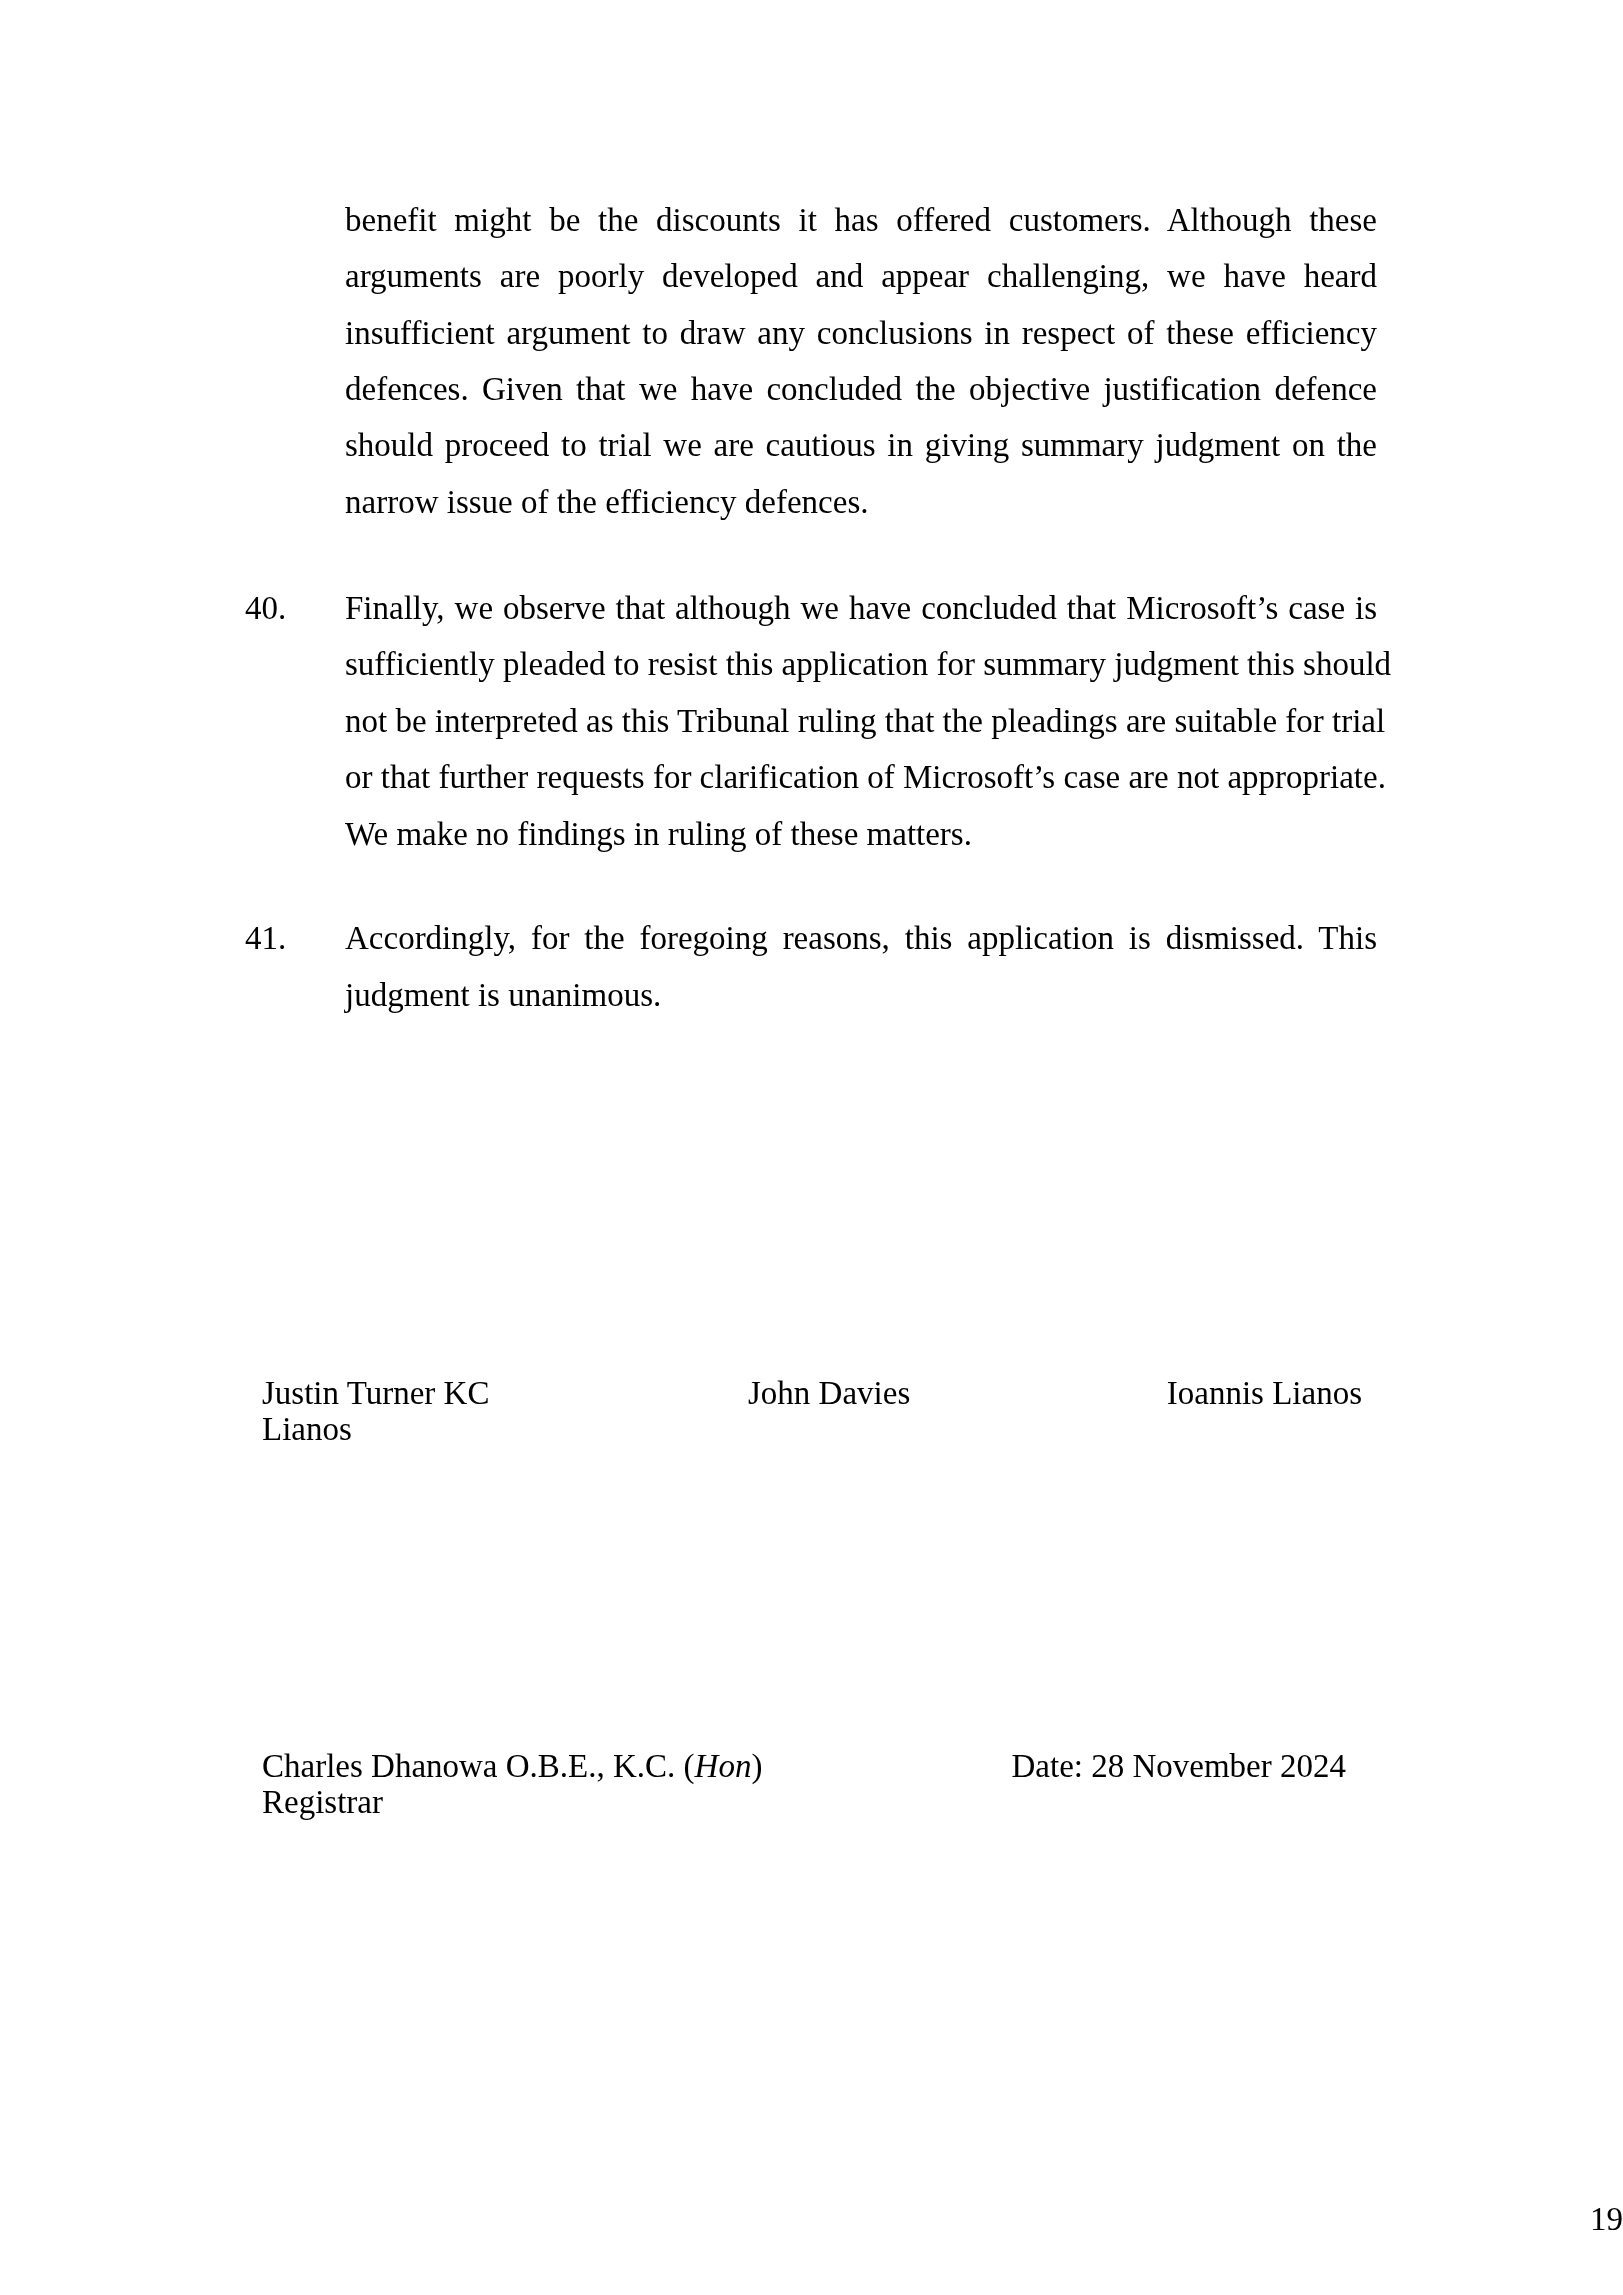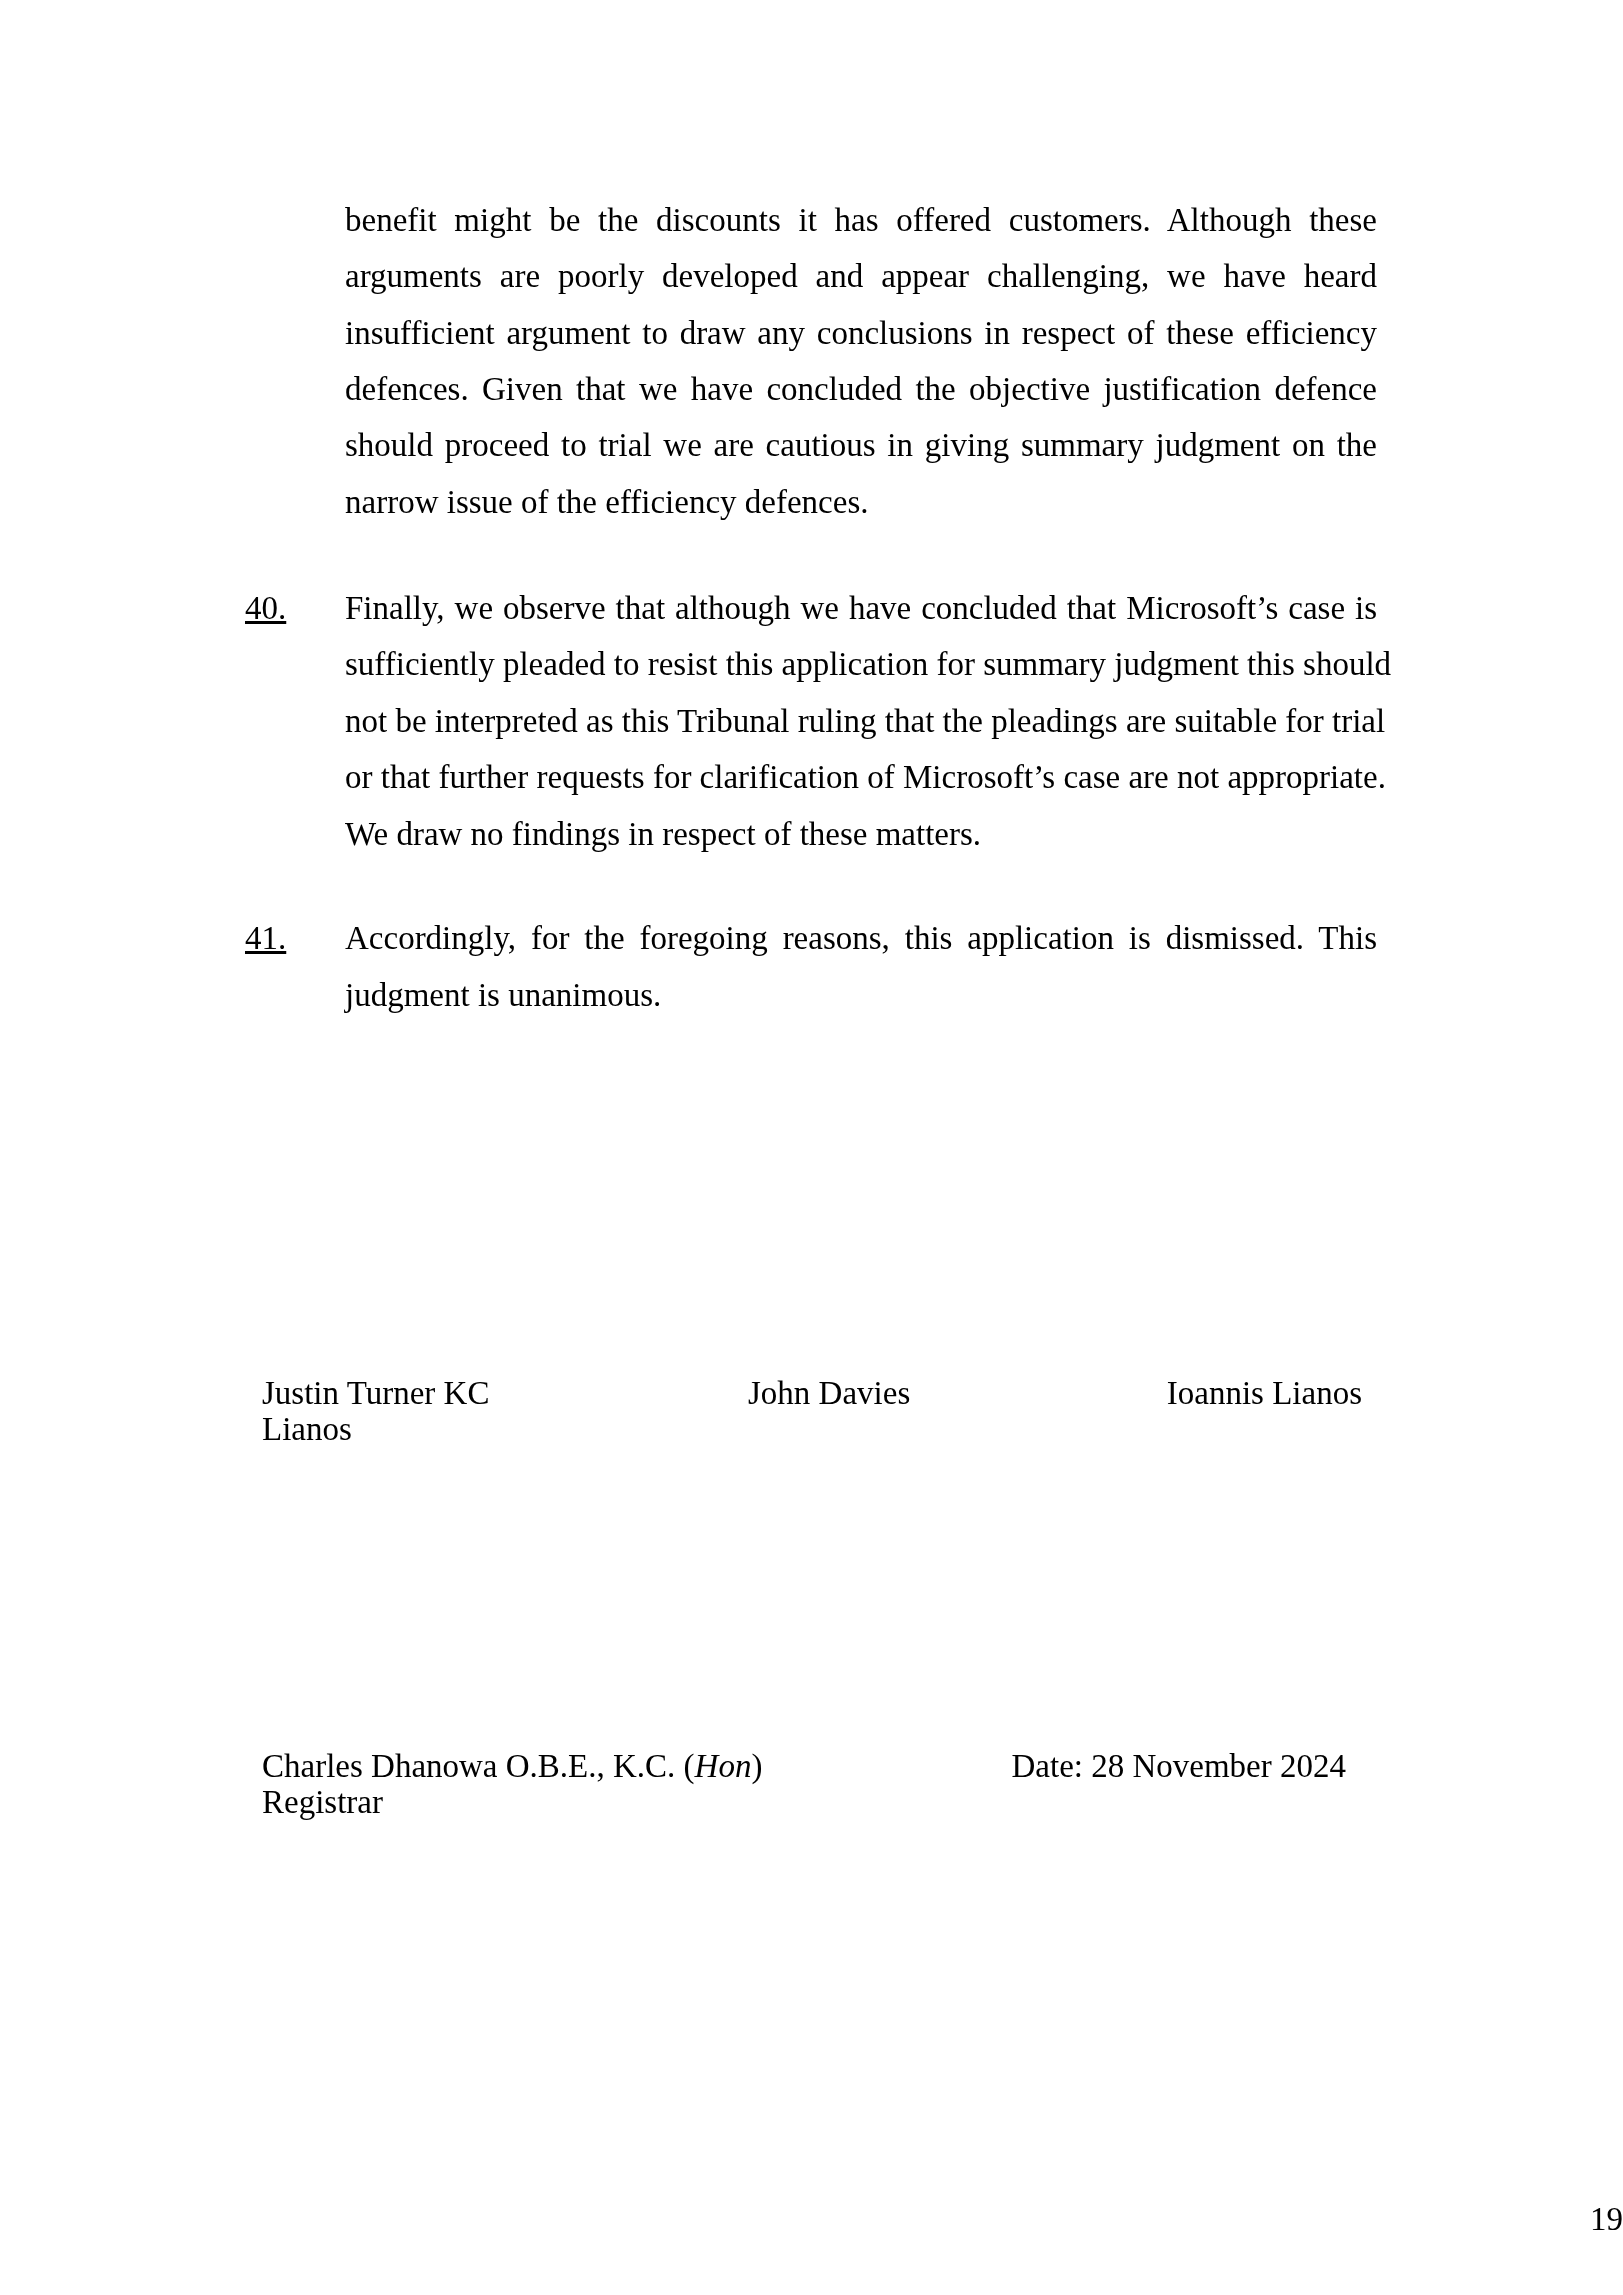--- a/index.html
+++ b/index.html
@@ -26,21 +26,20 @@
     .para {
       position: absolute;
       left: 0;
       width: 1623px;
     }
     .para-num {
       position: absolute;
       left: 245px;
       white-space: nowrap;
       line-height: 1;
-      text-decoration: underline;
     }
     .line {
       position: absolute;
       left: 345px;
       width: 1032px;
       white-space: nowrap;
       line-height: 1;
       text-align: justify;
       text-align-last: justify;
     }
@@ -78,21 +77,21 @@
     <div class="line" style="top:429px">should proceed to trial we are cautious in giving summary judgment on the</div>
     <div class="line last" style="top:486px">narrow issue of the efficiency defences.</div>
   </div>
 
   <div class="para">
     <div class="para-num" style="top:592px">40.</div>
     <div class="line" style="top:592px">Finally, we observe that although we have concluded that Microsoft’s case is</div>
     <div class="line" style="top:648px">sufficiently pleaded to resist this application for summary judgment this should</div>
     <div class="line" style="top:705px">not be interpreted as this Tribunal ruling that the pleadings are suitable for trial</div>
     <div class="line" style="top:761px">or that further requests for clarification of Microsoft’s case are not appropriate.</div>
-    <div class="line last" style="top:818px">We draw no findings in respect of these matters.</div>
+    <div class="line last" style="top:818px">We make no findings in ruling of these matters.</div>
   </div>
 
   <div class="para">
     <div class="para-num" style="top:922px">41.</div>
     <div class="line" style="top:922px">Accordingly, for the foregoing reasons, this application is dismissed. This</div>
     <div class="line last" style="top:979px">judgment is unanimous.</div>
   </div>
 
   <div>
     <div class="sig" style="left:262px; top:1377px">Justin Turner KC</div>

